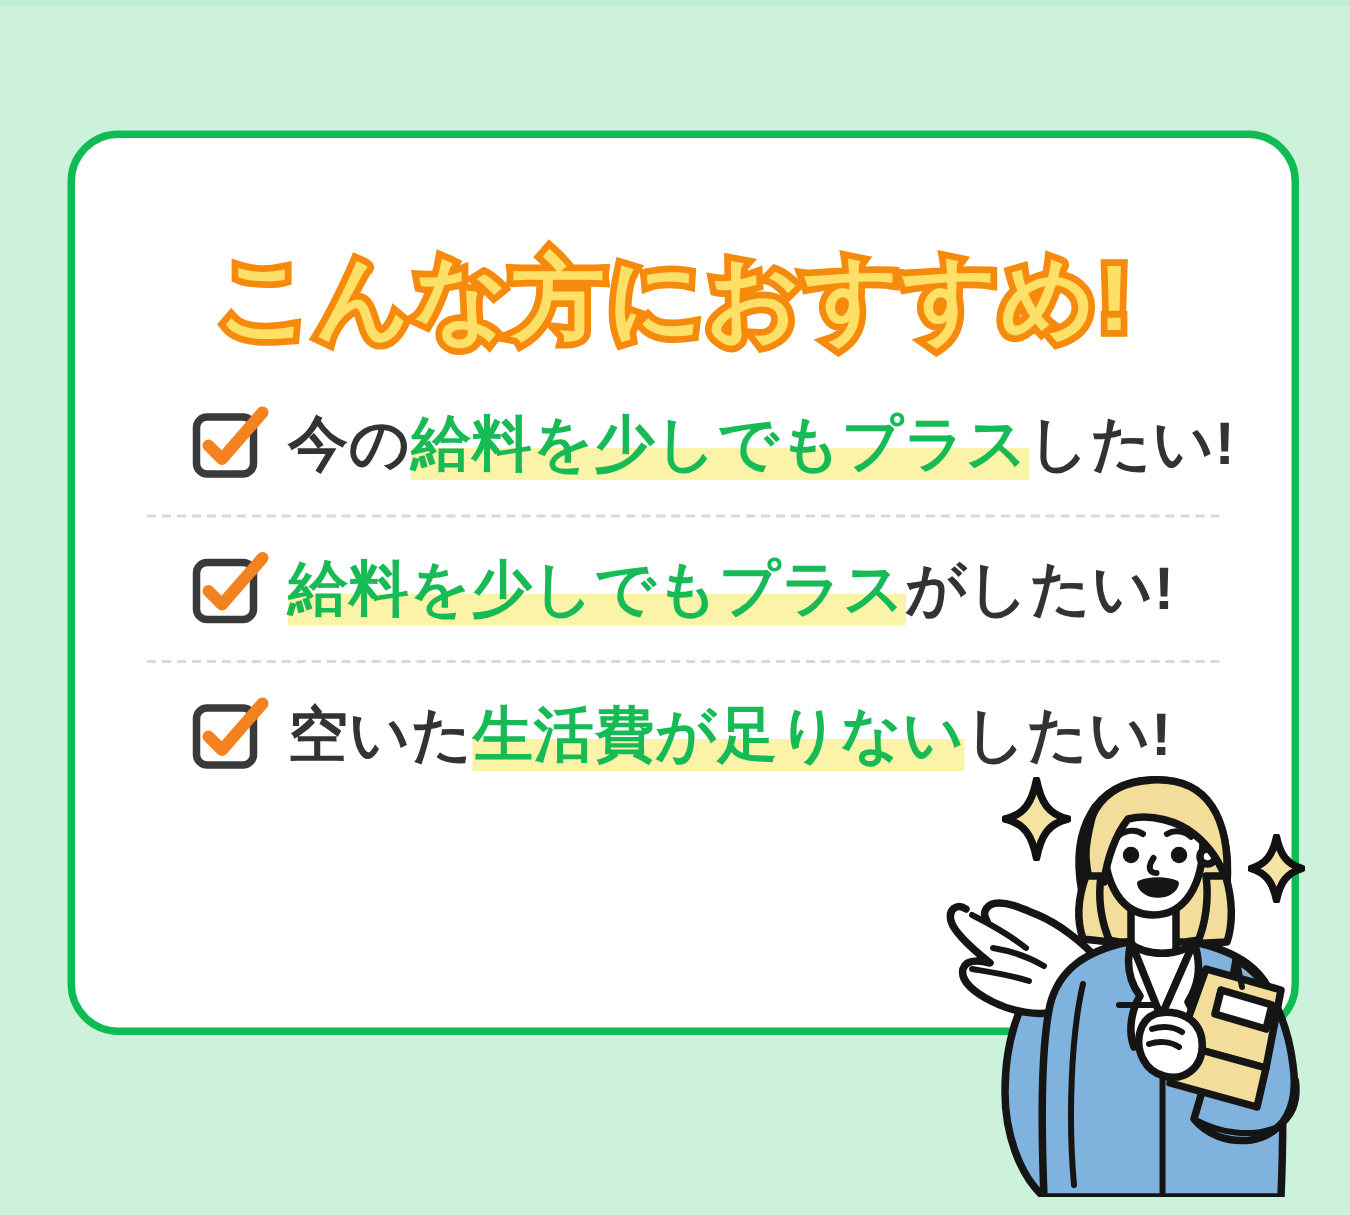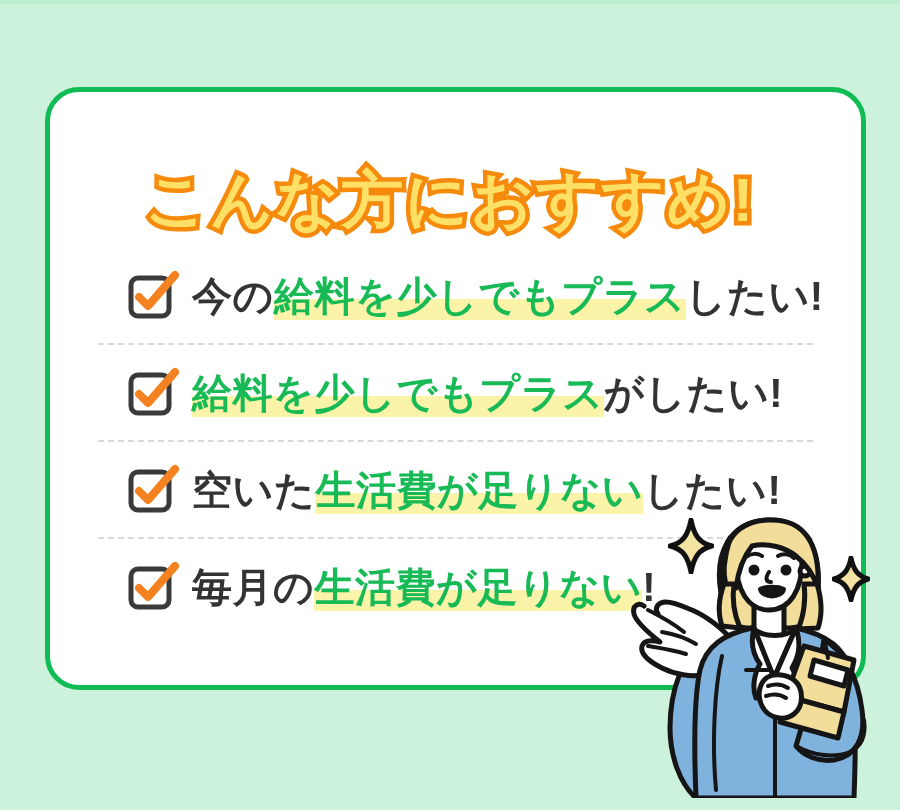--- a/index.html
+++ b/index.html
@@ -150,29 +150,20 @@
     <div class="row">
       <span class="checkbox">
         <svg width="46" height="46" viewBox="0 0 46 46">
           <rect x="3" y="5" width="38" height="38" rx="7" ry="7" fill="none" stroke="#3A3A3A" stroke-width="5"></rect>
           <path d="M11 24 L20 33 L47 2" fill="none" stroke="#F58220" stroke-width="8" stroke-linecap="round" stroke-linejoin="round"></path>
         </svg>
       </span>
       <span class="row-text"><span>空いた</span><span class="hl">生活費が足りない</span><span>したい!</span></span>
     </div>
 
-    <div class="row">
-      <span class="checkbox">
-        <svg width="46" height="46" viewBox="0 0 46 46">
-          <rect x="3" y="5" width="38" height="38" rx="7" ry="7" fill="none" stroke="#3A3A3A" stroke-width="5"></rect>
-          <path d="M11 24 L20 33 L47 2" fill="none" stroke="#F58220" stroke-width="8" stroke-linecap="round" stroke-linejoin="round"></path>
-        </svg>
-      </span>
-      <span class="row-text"><span>毎月の</span><span class="hl">生活費が足りない</span><span>!</span></span>
-    </div>
 
   </div>
 
   <span class="sparkle" id="sparkle-left">
     <svg width="46" height="56" viewBox="0 0 46 56">
       <path d="M23 2 C26 17 31 25 44 28 C31 31 26 39 23 54 C20 39 15 31 2 28 C15 25 20 17 23 2 Z" fill="#F5E3A3" stroke="#111111" stroke-width="5" stroke-linejoin="round"></path>
     </svg>
   </span>
 
   <span class="sparkle" id="sparkle-right">

